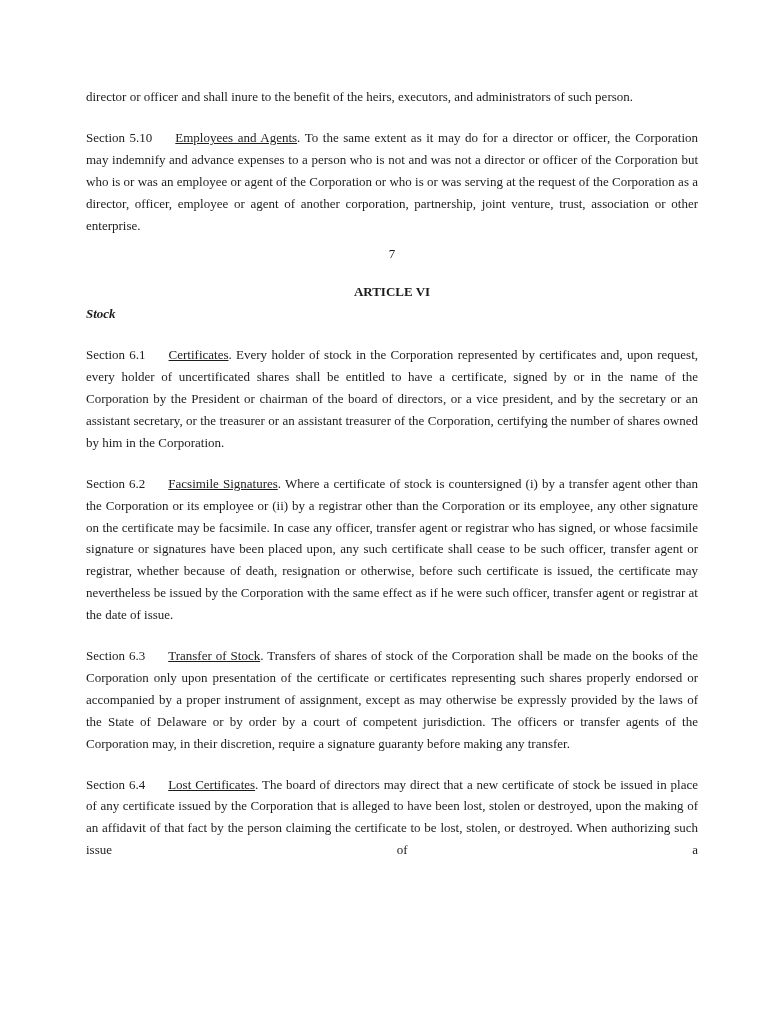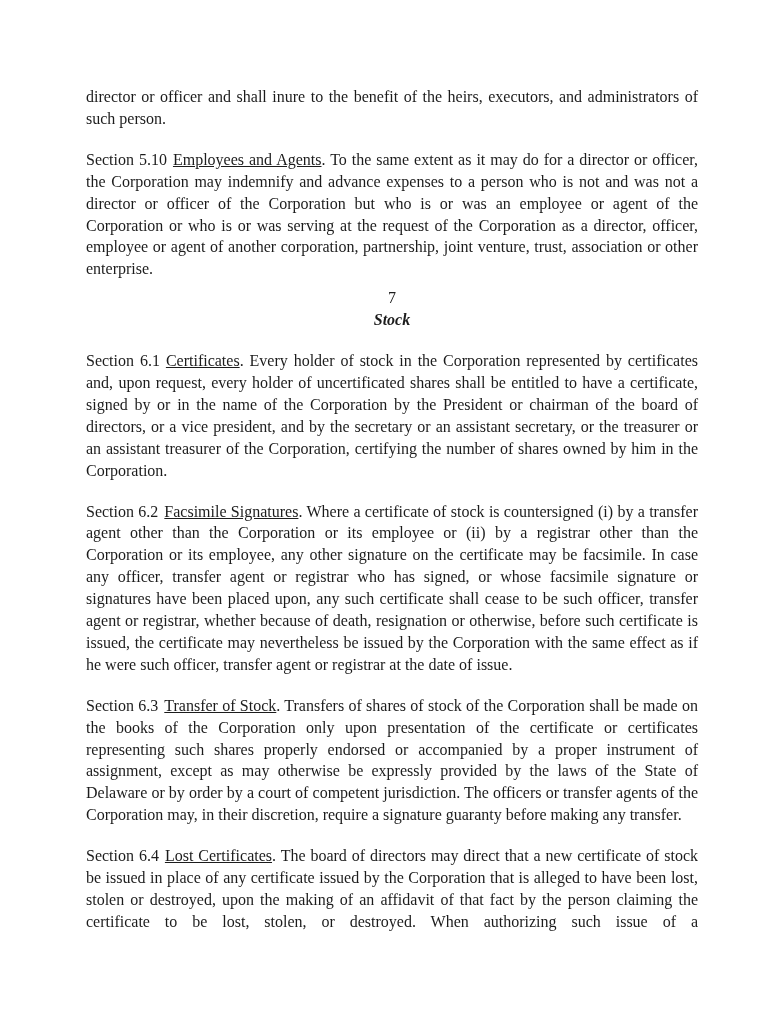--- a/index.html
+++ b/index.html
@@ -14,67 +14,67 @@
     background: #ffffff;
     overflow: hidden;
     font-family: "Liberation Serif", "DejaVu Serif", serif;
     color: #1c1c1c;
   }
   .content {
     position: absolute;
     left: 86px;
     top: 86px;
     width: 612px;
-    font-size: 16px;
+    font-size: 13px;
     line-height: 21.9px;
   }
   .para {
     margin: 19px 0 0 0;
     text-align: justify;
   }
   .para.first {
     margin-top: 0;
   }
   .sec-label {
-    margin-right: 6px;
+    margin-right: 23px;
   }
   .sec-title {
     text-decoration: underline;
     font-family: Liberation Serif, serif;
   }
   .page-number {
     margin-top: 7px;
     text-align: center;
   }
   .article-heading {
     margin-top: 16px;
     text-align: center;
     font-weight: bold;
   }
   .article-subheading {
-    text-align: center;
     font-weight: bold;
     font-style: italic;
   }
   .para.cut {
     text-align-last: justify;
   }
 </style>
 </head>
 <body>
 
 <div class="page">
   <div class="content">
 
     <p class="para first">director or officer and shall inure to the benefit of the heirs, executors, and administrators of such person.</p>
 
     <p class="para"><span class="sec-label">Section 5.10</span><span class="sec-title">Employees and Agents</span><span class="sec-body">. To the same extent as it may do for a director or officer, the Corporation may indemnify and advance expenses to a person who is not and was not a director or officer of the Corporation but who is or was an employee or agent of the Corporation or who is or was serving at the request of the Corporation as a director, officer, employee or agent of another corporation, partnership, joint venture, trust, association or other enterprise.</span></p>
 
     <div class="page-number">7</div>
 
+    <div class="article-heading">ARTICLE VI</div>
 
     <div class="article-subheading">Stock</div>
 
     <p class="para"><span class="sec-label">Section 6.1</span><span class="sec-title">Certificates</span><span class="sec-body">. Every holder of stock in the Corporation represented by certificates and, upon request, every holder of uncertificated shares shall be entitled to have a certificate, signed by or in the name of the Corporation by the President or chairman of the board of directors, or a vice president, and by the secretary or an assistant secretary, or the treasurer or an assistant treasurer of the Corporation, certifying the number of shares owned by him in the Corporation.</span></p>
 
     <p class="para"><span class="sec-label">Section 6.2</span><span class="sec-title">Facsimile Signatures</span><span class="sec-body">. Where a certificate of stock is countersigned (i) by a transfer agent other than the Corporation or its employee or (ii) by a registrar other than the Corporation or its employee, any other signature on the certificate may be facsimile. In case any officer, transfer agent or registrar who has signed, or whose facsimile signature or signatures have been placed upon, any such certificate shall cease to be such officer, transfer agent or registrar, whether because of death, resignation or otherwise, before such certificate is issued, the certificate may nevertheless be issued by the Corporation with the same effect as if he were such officer, transfer agent or registrar at the date of issue.</span></p>
 
     <p class="para"><span class="sec-label">Section 6.3</span><span class="sec-title">Transfer of Stock</span><span class="sec-body">. Transfers of shares of stock of the Corporation shall be made on the books of the Corporation only upon presentation of the certificate or certificates representing such shares properly endorsed or accompanied by a proper instrument of assignment, except as may otherwise be expressly provided by the laws of the State of Delaware or by order by a court of competent jurisdiction. The officers or transfer agents of the Corporation may, in their discretion, require a signature guaranty before making any transfer.</span></p>
 
     <p class="para cut"><span class="sec-label">Section 6.4</span><span class="sec-title">Lost Certificates</span><span class="sec-body">. The board of directors may direct that a new certificate of stock be issued in place of any certificate issued by the Corporation that is alleged to have been lost, stolen or destroyed, upon the making of an affidavit of that fact by the person claiming the certificate to be lost, stolen, or destroyed. When authorizing such issue of a</span></p>

